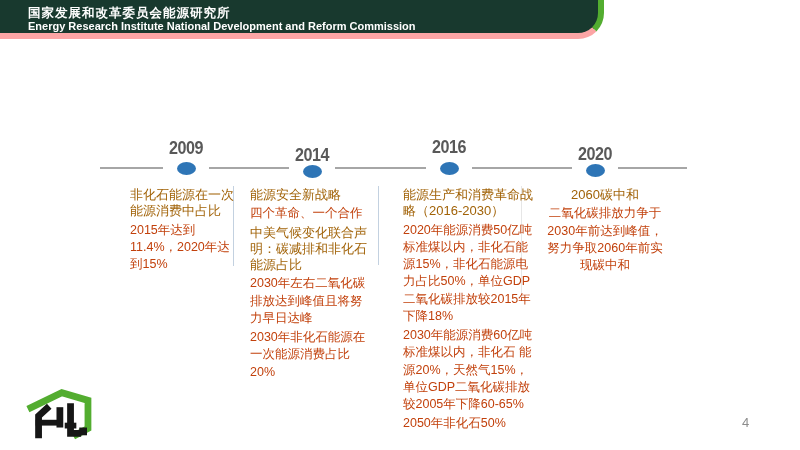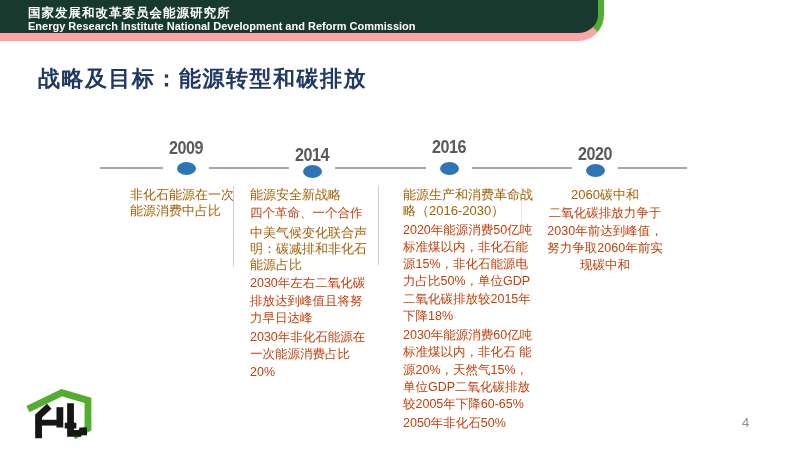--- a/index.html
+++ b/index.html
@@ -1,20 +1,20 @@
 <!DOCTYPE html>
 <html><head>
 <meta charset="utf-8">
 <style>
   html,body{margin:0;padding:0;background:#fff;}
   .slide{position:relative;width:800px;height:450px;background:#ffffff;overflow:hidden;
          font-family:"Liberation Sans","DejaVu Sans",sans-serif;}
   
   .header{position:absolute;top:0;left:0;width:598px;height:33px;background:#18392e;
-          border-right:6px solid #53ad30;border-bottom:8px solid #fca5a5;
+          border-right:6px solid #53ad30;border-bottom:6px solid #fca5a5;
           border-bottom-right-radius:26px;}
   .h-cn{position:absolute;top:5px;left:28px;color:#ffffff;font-weight:bold;font-size:12.5px;letter-spacing:1px;}
   .h-en{position:absolute;top:20px;left:28px;color:#ffffff;font-weight:bold;font-size:11px;}
   
   .title{position:absolute;top:64px;left:38px;margin:0;color:#1f3864;font-size:22px;
          font-weight:bold;letter-spacing:1.5px;}
   
   .tl-seg{position:absolute;top:167px;height:2px;background:#a6a6a6;}
   .seg1{left:100px;width:63px;} .seg2{left:209px;width:80px;} .seg3{left:335px;width:91px;}
   .seg4{left:472px;width:100px;} .seg5{left:618px;width:69px;}
@@ -37,21 +37,20 @@
 </head>
 <body>
 
 <div class="slide">
 
   <div class="header">
     <div class="h-cn">国家发展和改革委员会能源研究所</div>
     <div class="h-en">Energy Research Institute National Development and Reform Commission</div>
   </div>
 
-  <h1 class="title">战略及目标：能源转型和碳排放</h1>
 
   <div class="tl-seg seg1"></div>
   <div class="tl-seg seg2"></div>
   <div class="tl-seg seg3"></div>
   <div class="tl-seg seg4"></div>
   <div class="tl-seg seg5"></div>
 
   <div id="milestones">
       <div class="year" style="left: 186px; top: 137px;">2009</div>
       <div class="dot" style="left: 176.5px; top: 161.5px; background: rgb(46, 117, 182);"></div>
@@ -62,20 +61,21 @@
       <div class="year" style="left: 595px; top: 143px;">2020</div>
       <div class="dot" style="left: 585.5px; top: 163.5px; background: rgb(46, 117, 182);"></div>
     </div>
 
   <div class="divider div1"></div>
   <div class="divider div2"></div>
   <div class="divider div3"></div>
 
   <div class="col" id="col0" style="left: 130px; width: 110px;">
       <p class="h">非化石能源在一次能源消费中占比</p>
+      <p class="d">2015年达到11.4%，2020年达到15%</p>
     </div>
   <div class="col" id="col1" style="left: 250px; width: 118px;">
       <p class="h">能源安全新战略</p>
       <p class="d">四个革命、一个合作</p>
       <p class="h">中美气候变化联合声明：碳减排和非化石能源占比</p>
       <p class="d">2030年左右二氧化碳排放达到峰值且将努力早日达峰</p>
       <p class="d">2030年非化石能源在一次能源消费占比20%</p>
     </div>
   <div class="col" id="col2" style="left: 390px; width: 130px; margin-left: 13px;">
       <p class="h">能源生产和消费革命战略（2016-2030）</p>

